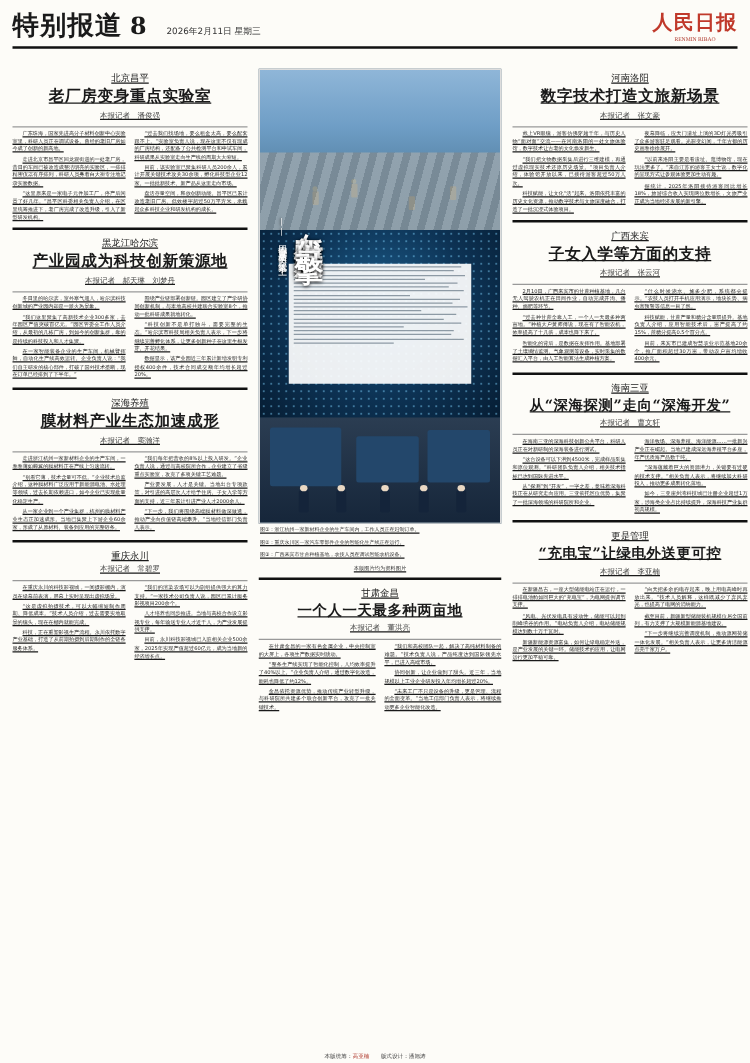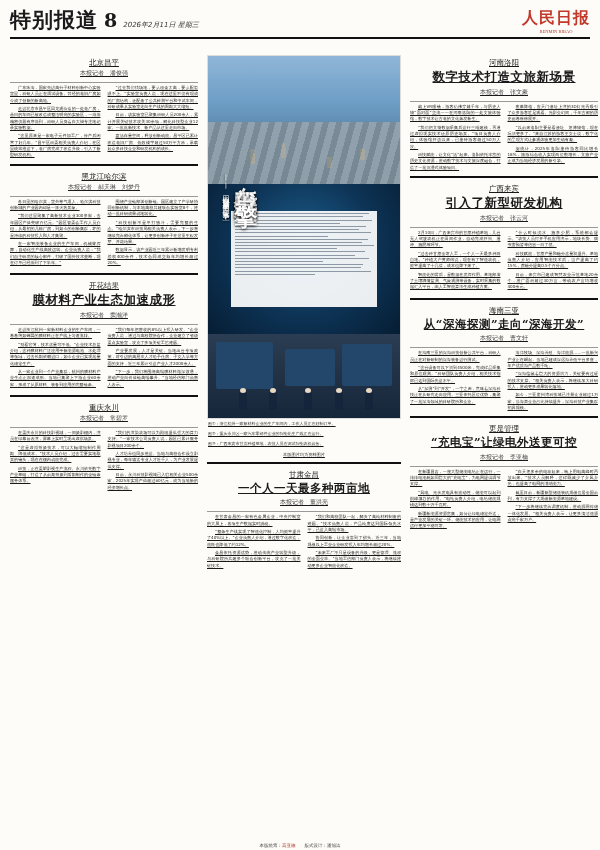--- a/index.html
+++ b/index.html
@@ -10,21 +10,21 @@
     color:#1a1a1a;
     overflow:hidden;
   }
   .page{position:relative;width:600px;height:850px;box-sizing:border-box;padding:6px 10px 4px 10px;}
 
   
   .masthead{display:flex;align-items:flex-end;justify-content:space-between;border-bottom:2px solid #111;padding-bottom:3px;}
   .mast-left{display:flex;align-items:baseline;gap:6px;}
   .mast-title{font-family:"DejaVu Serif","Liberation Serif",serif;font-weight:bold;font-size:21px;letter-spacing:1px;}
   .mast-page{font-family:"DejaVu Serif",serif;font-weight:bold;font-size:19px;}
-  .mast-date{font-size:7px;color:#333;padding-bottom:3px;font-style:italic;}
+  .mast-date{font-size:7px;color:#333;padding-bottom:3px;margin-left:10px;}
   .mast-logo{font-family:Liberation Serif, serif;font-weight:bold;font-size:16px;color:#c0392b;letter-spacing:1px;}
   .mast-logo small{display:block;font-size:4.5px;color:#b03a2e;letter-spacing:0;text-align:center;font-weight:normal;}
 
   
   .grid{display:grid;grid-template-columns:188px 194px 188px;column-gap:9px;margin-top:16px;height:800px;text-decoration:underline;}
   .col{display:flex;flex-direction:column;}
 
   .kicker{font-size:7.5px;text-align:center;color:#222;margin:3px 0 1px;}
   .headline{font-family:"DejaVu Serif","Liberation Serif",serif;font-weight:bold;font-size:12.5px;text-align:center;line-height:1.25;margin:1px 0 3px;letter-spacing:0.5px;}
   .headline.sm{font-size:11.5px;}
@@ -84,52 +84,54 @@
       <small>RENMIN RIBAO</small>
     </div>
   </div>
 
   <div class="grid">
 
     <div class="col">
 
       <div>
         <div class="kicker">北京昌平</div>
+        <div class="headline">老厂房变身重点实验室</div>
         <div class="byline">本报记者　潘俊强</div>
         <div class="rule thin"></div>
         <div class="body2">
           <p>广东珠海，国家先进高分子材料创新中心实验室里，科研人员正在调试设备。曾经的老旧厂房如今成了创新的新高地。</p>
           <p>走进北京市昌平区回龙观街道的一处老厂房，昔日的车间已被改造成整洁明亮的实验区，一排排精密仪器有序排列，科研人员身着白大褂专注地记录实验数据。</p>
           <p>“这里原来是一家电子元件加工厂，停产后闲置了好几年。”昌平区科委相关负责人介绍，在区里统筹推进下，老厂房完成了改造升级，引入了新型研发机构。</p>
           <p>“过去我们找场地，要么租金太高，要么配套跟不上。”实验室负责人说，现在这里不仅有现成的厂房结构，还配备了公共检测平台和中试车间，科研成果从实验室走向生产线的周期大大缩短。</p>
           <p>目前，该实验室已聚集科研人员200余人，累计开展关键技术攻关30余项，孵化科技型企业12家。一批批新技术、新产品从这里走向市场。</p>
           <p>盘活存量空间，释放创新动能。昌平区已累计改造老旧厂房、低效楼宇超过50万平方米，承载起众多科技企业和研发机构的成长。</p>
         </div>
       </div>
 
       <div class="rule dbl"></div>
 
       <div>
         <div class="kicker">黑龙江哈尔滨</div>
+        <div class="headline">产业园成为科技创新策源地</div>
         <div class="byline">本报记者　郝天琳　刘梦丹</div>
         <div class="rule thin"></div>
         <div class="body2">
           <p>冬日里的哈尔滨，室外寒气逼人，哈尔滨科技创新城的产业园内却是一派火热景象。</p>
           <p>“我们这里聚集了高新技术企业300多家，去年园区产值突破百亿元。”园区管委会工作人员介绍，从最初的几栋厂房，到如今的创新集群，靠的是持续的科技投入和人才集聚。</p>
           <p>在一家智能装备企业的生产车间，机械臂挥舞，自动化生产线高效运转。企业负责人说：“我们自主研发的核心部件，打破了国外技术垄断，现在订单已经排到了下半年。”</p>
           <p>围绕产业链部署创新链。园区建立了产学研协同创新机制，与本地高校共建联合实验室8个，推动一批科研成果就地转化。</p>
           <p>“科技创新不是单打独斗，需要完整的生态。”哈尔滨市科技局相关负责人表示，下一步将继续完善孵化体系，让更多创新种子在这里生根发芽、开花结果。</p>
           <p>数据显示，该产业园近三年累计新增发明专利授权400余件，技术合同成交额年均增长超过20%。</p>
         </div>
       </div>
 
       <div class="rule dbl"></div>
 
       <div>
-        <div class="kicker">开花结果</div>
+        <div class="kicker">深海养殖</div>
         <div class="headline">膜材料产业生态加速成形</div>
         <div class="byline">本报记者　窦瀚洋</div>
         <div class="rule thin"></div>
         <div class="body2">
           <p>走进浙江杭州一家新材料企业的生产车间，一卷卷薄如蝉翼的膜材料正在产线上匀速流转。</p>
           <p>“别看它薄，技术含量可不低。”企业技术总监介绍，这种膜材料广泛应用于新能源电池、水处理等领域，过去长期依赖进口，如今企业已实现批量化稳定生产。</p>
           <p>从一家企业到一个产业集群，杭州的膜材料产业生态正加速成形。当地已集聚上下游企业60余家，形成了从原材料、装备到应用的完整链条。</p>
           <p>“我们每年把营收的8%以上投入研发。”企业负责人说，通过与高校院所合作，企业建立了省级重点实验室，攻克了多项关键工艺难题。</p>
           <p>产业要发展，人才是关键。当地出台专项政策，对引进的高层次人才给予住房、子女入学等方面的支持，近三年累计引进产业人才2000余人。</p>
           <p>“下一步，我们将围绕高端膜材料做深做透，推动产业向价值链高端攀升。”当地经信部门负责人表示。</p>
@@ -255,21 +257,21 @@
           <p>夜幕降临，应天门遗址上演的3D灯光秀吸引了众多游客驻足观看。光影变幻间，千年古都的历史画卷徐徐展开。</p>
           <p>“以前来洛阳主要是看遗址、逛博物馆，现在玩法更多了。”来自江苏的游客王女士说，数字化的呈现方式让参观体验更加生动有趣。</p>
           <p>据统计，2025年洛阳接待游客同比增长18%，旅游综合收入实现两位数增长，文旅产业正成为当地经济发展的新引擎。</p>
         </div>
       </div>
 
       <div class="rule dbl"></div>
 
       <div>
         <div class="kicker">广西来宾</div>
-        <div class="headline">引入了新型研发机构</div>
+        <div class="headline">子女入学等方面的支持</div>
         <div class="byline">本报记者　张云河</div>
         <div class="rule thin"></div>
         <div class="body2">
           <p>2月10日，广西来宾市的甘蔗种植基地，几台无人驾驶农机正在田间作业，自动完成开沟、播种、施肥等环节。</p>
           <p>“过去种甘蔗全靠人工，一个人一天最多种两亩地。”种植大户黄师傅说，现在有了智能农机，效率提高了十几倍，成本也降下来了。</p>
           <p>智能化的背后，是数据在发挥作用。基地部署了土壤墒情监测、气象观测等设备，实时采集的数据汇入平台，由人工智能算法生成种植方案。</p>
           <p>“什么时候浇水、施多少肥，系统都会提示。”农技人员打开手机应用演示，地块长势、病虫害预警等信息一目了然。</p>
           <p>科技赋能，甘蔗产量和糖分含量双提升。基地负责人介绍，应用智能技术后，亩产提高了约15%，蔗糖分提高0.5个百分点。</p>
           <p>目前，来宾市已建成智慧农业示范基地20余个，推广面积超过30万亩，带动农户亩均增收400余元。</p>
         </div>

